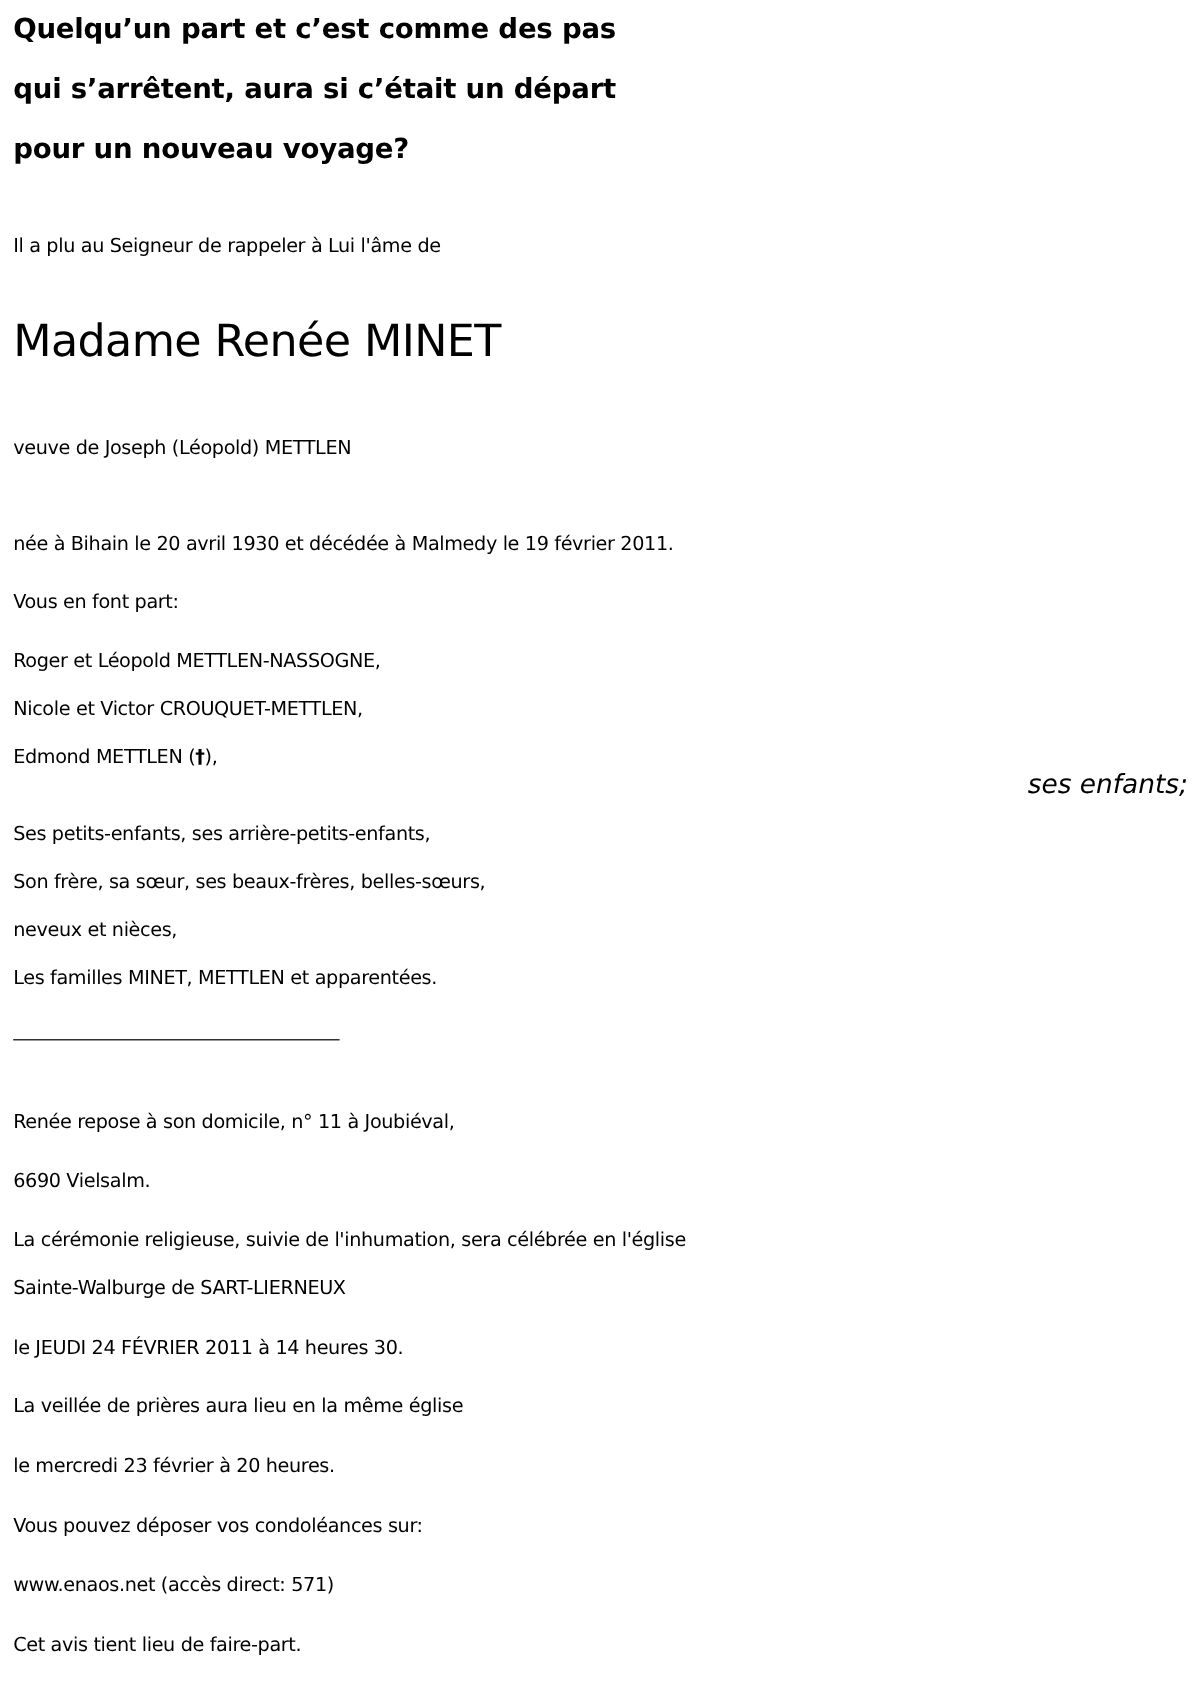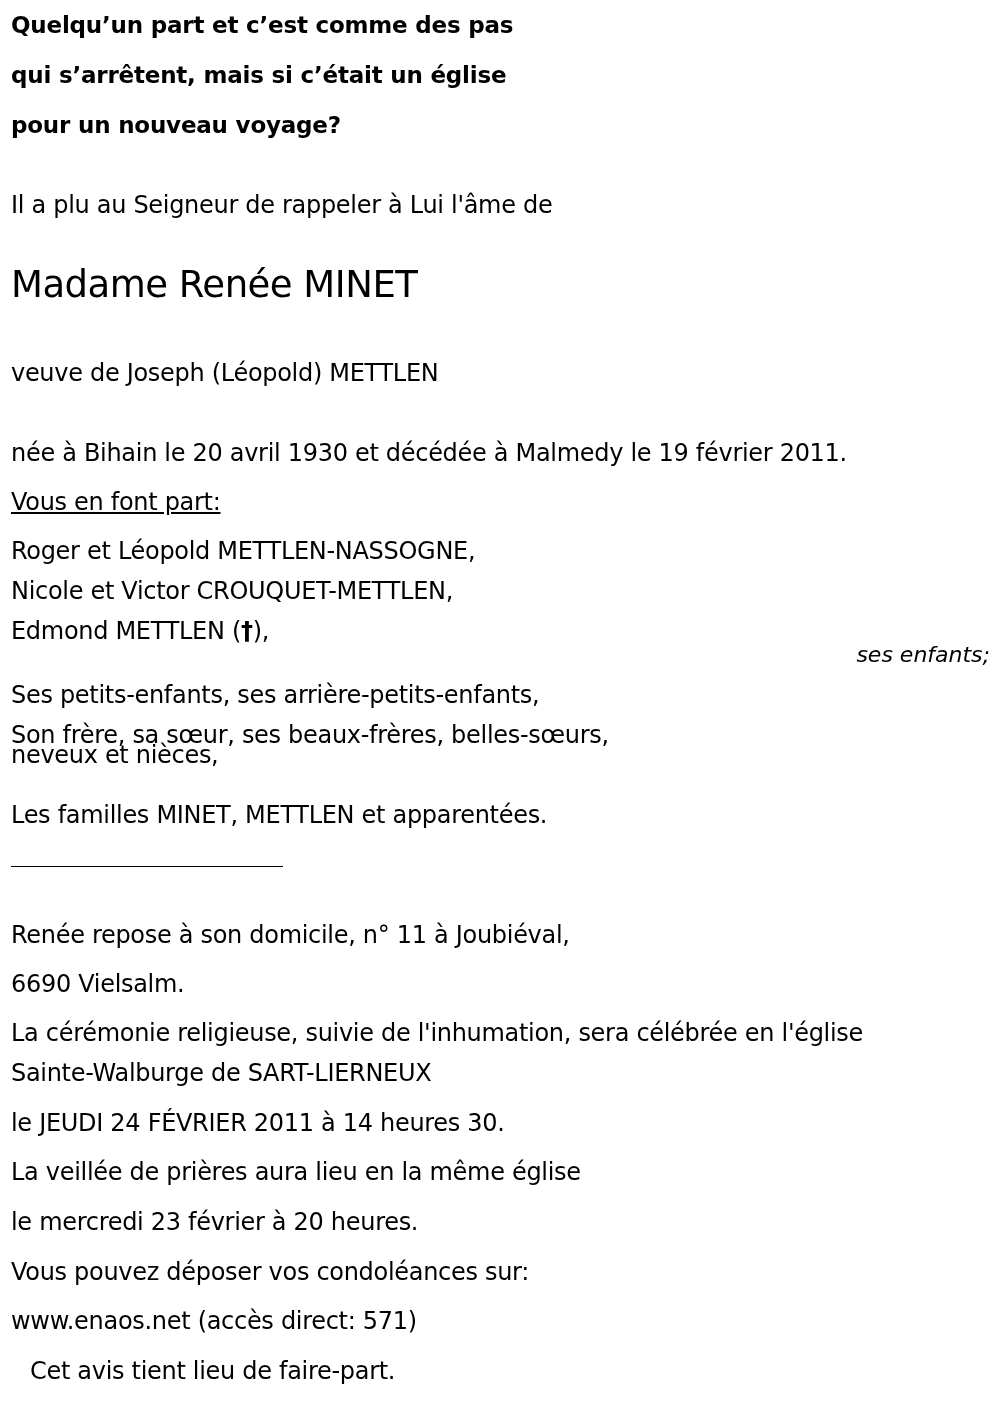--- a/index.html
+++ b/index.html
@@ -12,21 +12,21 @@
       height: 1406px;
       position: relative;
       overflow: hidden;
       color: #000000;
       font-family: "DejaVu Sans", "Liberation Sans", sans-serif;
     }
     .line {
       position: absolute;
       left: 11px;
       white-space: nowrap;
-      font-size: 24px;
+      font-size: 16px;
       line-height: 30px;
       letter-spacing: -0.3px;
     }
     .verse {
       font-weight: bold;
       font-size: 23px;
       letter-spacing: -0.2px;
     }
     .name {
       font-weight: normal;
@@ -53,52 +53,52 @@
       height: 0;
       border-top: 1.5px solid #000;
     }
   </style>
 </head>
 <body>
 
 <div>
 
   <div class="line verse" style="top:10px;">Quelqu’un part et c’est comme des pas</div>
-  <div class="line verse" style="top:60px;">qui s’arrêtent, mais si c’était un église</div>
+  <div class="line verse" style="top:60px;">qui s’arrêtent, aura si c’était un départ</div>
   <div class="line verse" style="top:110px;">pour un nouveau voyage?</div>
 
   <div class="line" style="top:190px;">Il a plu au Seigneur de rappeler à Lui l'âme de</div>
 
   <div class="line name" style="top:263px;">Madame Renée MINET</div>
 
   <div class="line" style="top:358px;">veuve de Joseph (Léopold) METTLEN</div>
 
   <div class="line" style="top:438px;">née à Bihain le 20 avril 1930 et décédée à Malmedy le 19 février 2011.</div>
 
-  <div class="line" style="top:487px;text-decoration:underline;">Vous en font part:</div>
+  <div class="line" style="top:487px;">Vous en font part:</div>
 
   <div class="line" style="top:536px;">Roger et Léopold METTLEN-NASSOGNE,</div>
   <div class="line" style="top:576px;">Nicole et Victor CROUQUET-METTLEN,</div>
   <div class="line" style="top:616px;">
     <span>Edmond METTLEN (</span><span class="cross">†</span><span>),</span>
   </div>
 
   <div class="right-italic" style="top:640px;margin-left:48px;">ses enfants;</div>
 
   <div class="line" style="top:680px;">Ses petits-enfants, ses arrière-petits-enfants,</div>
   <div class="line" style="top:720px;text-align:center;">Son frère, sa sœur, ses beaux-frères, belles-sœurs,</div>
-  <div class="line" style="top:740px;">neveux et nièces,</div>
+  <div class="line" style="top:760px;">neveux et nièces,</div>
   <div class="line" style="top:800px;">Les familles MINET, METTLEN et apparentées.</div>
 
   <div class="rule" style="top:866px;"></div>
 
   <div class="line" style="top:920px;">Renée repose à son domicile, n° 11 à Joubiéval,</div>
   <div class="line" style="top:969px;">6690 Vielsalm.</div>
   <div class="line" style="top:1018px;">La cérémonie religieuse, suivie de l'inhumation, sera célébrée en l'église</div>
   <div class="line" style="top:1058px;">Sainte-Walburge de SART-LIERNEUX</div>
   <div class="line" style="top:1108px;">le JEUDI 24 FÉVRIER 2011 à 14 heures 30.</div>
   <div class="line" style="top:1157px;">La veillée de prières aura lieu en la même église</div>
   <div class="line" style="top:1207px;">le mercredi 23 février à 20 heures.</div>
   <div class="line" style="top:1257px;">Vous pouvez déposer vos condoléances sur:</div>
   <div class="line" style="top:1306px;">www.enaos.net (accès direct: 571)</div>
-  <div class="line" style="top:1356px;margin-left:19px;">Cet avis tient lieu de faire-part.</div>
+  <div class="line" style="top:1356px;">Cet avis tient lieu de faire-part.</div>
 
 </div>
 
 </body></html>

